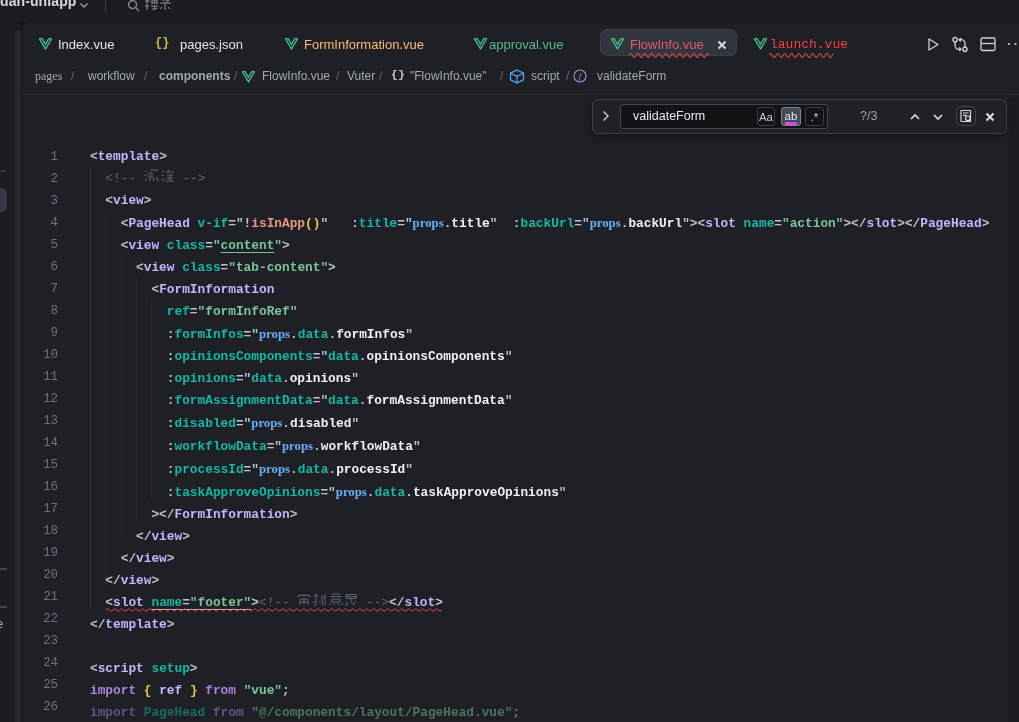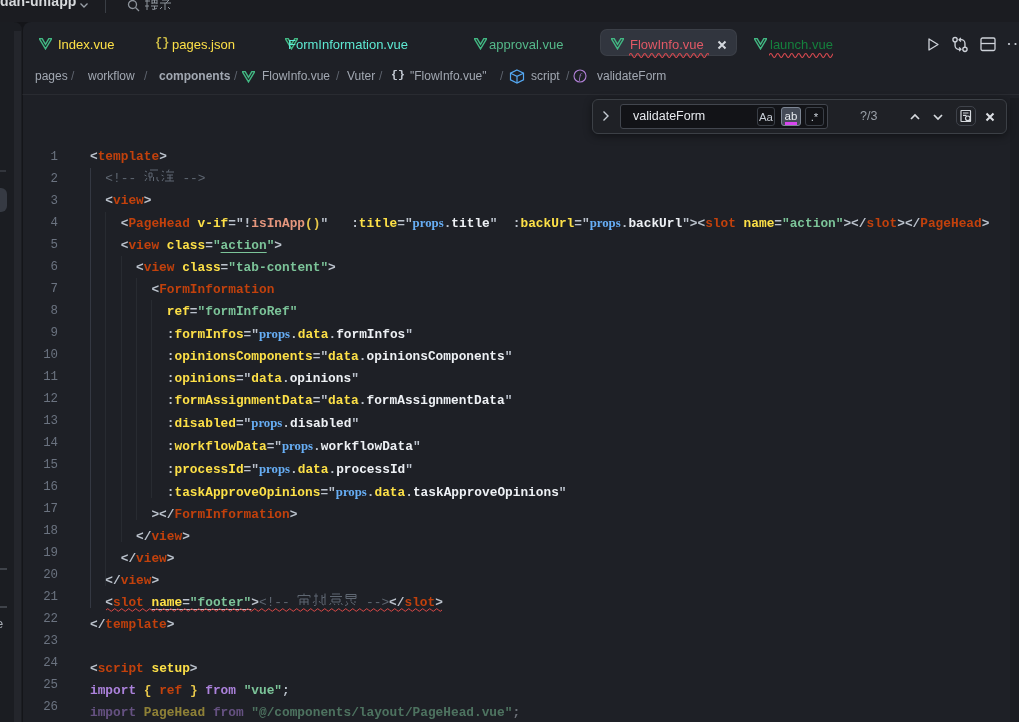--- a/index.html
+++ b/index.html
@@ -5,31 +5,31 @@
   html,body{margin:0;padding:0;}
   body{width:1019px;height:722px;background:#141519;position:relative;overflow:hidden;
        font-family:"Liberation Sans",sans-serif;}
   .abs{position:absolute;}
   
   #titlebar{left:0;top:0;width:1019px;height:22px;background:#1b1c21;}
   #sidebar{left:0;top:22px;width:22px;height:700px;background:#1b1d22;border-top-right-radius:8px;}
   #sidescroll{left:14px;top:0;width:7px;height:700px;background:#24262c;}
   #editor{left:23px;top:22px;width:996px;height:700px;background:#1e2026;border-top-left-radius:8px;}
   
-  .tablabel{font-size:13px;color:#fde047;white-space:nowrap;}
+  .tablabel{font-size:13px;color:#e5e5e5;white-space:nowrap;}
   #pill{left:600px;top:29px;width:137px;height:27px;background:#31353e;border-radius:7px;box-sizing:border-box;border:1px solid rgba(255,255,255,0.05);}
   
   .bc{font-size:12px;color:#a2a8b2;white-space:nowrap;top:68.5px;}
   .bcsep{color:#5e646e;}
   
   #gutter{left:30px;top:146px;width:28px;text-align:right;font:400 12.4px/22px "Liberation Mono",monospace;color:#6b7380;}
   #code{left:90px;top:146px;font:700 12.8px/22px "Liberation Mono",monospace;white-space:pre;color:#bcc3cd;}
-  .t{color:#c2410c;}  
+  .t{color:#c4b5fd;}  
   .p{color:#bcc3cd;}  
-  .a{color:#fde047;text-align:center;}  
+  .a{color:#14b8a6;text-align:center;}  
   .s{color:#7cc499;}  
   .c{color:#5f6772;font-weight:400;}  
   .k{color:#ac82dc;}  
   .b{color:#67aef5;font-family:Liberation Serif, serif;}  
   .y{color:#e8c84a;}  
   .o{color:#e6977e;}  
   .w{color:#eef1f5;}  
   .dim{opacity:0.5;}
   .lnk{text-decoration:underline;text-underline-offset:3px;text-decoration-thickness:1px;}
   .guide{width:1px;background:#282b31;}
@@ -71,45 +71,45 @@
 <div class="abs" style="left:-4px;top:616px;font-size:13px;color:#a8adb5;">e</div>
 
 <div class="abs" id="editor"></div>
 
 <svg class="abs" style="left:39px;top:38px;" width="13" height="12" viewBox="0 0 24 21">
     <path d="M0.5,0.5 L12,19.5 L23.5,0.5 L18.2,0.5 L12,11.2 L5.8,0.5 Z" fill="none" stroke="#42b883" stroke-width="2.6"></path>
   </svg>
 <div class="abs tablabel" style="left:58px;top:37px;">Index.vue</div>
 
 <div class="abs" style="left:155px;top:36px;font:700 12px 'Liberation Mono',monospace;color:#cbba45;">{}</div>
-<div class="abs tablabel" style="left:172px;top:37px;">pages.json</div>
+<div class="abs tablabel" style="left:180px;top:37px;">pages.json</div>
 
 <svg class="abs" style="left:285px;top:38px;" width="13" height="12" viewBox="0 0 24 21">
     <path d="M0.5,0.5 L12,19.5 L23.5,0.5 L18.2,0.5 L12,11.2 L5.8,0.5 Z" fill="none" stroke="#42b883" stroke-width="2.6"></path>
   </svg>
-<div class="abs tablabel" style="left:288px;top:37px;color:#5eead4;">FormInformation.vue</div>
+<div class="abs tablabel" style="left:304px;top:37px;color:#fdba74;">FormInformation.vue</div>
 
 <svg class="abs" style="left:474px;top:38px;" width="13" height="12" viewBox="0 0 24 21">
     <path d="M0.5,0.5 L12,19.5 L23.5,0.5 L18.2,0.5 L12,11.2 L5.8,0.5 Z" fill="none" stroke="#42b883" stroke-width="2.6"></path>
   </svg>
 <div class="abs tablabel" style="left:489px;top:37px;color:#55b98a;">approval.vue</div>
 
 <div class="abs" id="pill"></div>
 <svg class="abs" style="left:611px;top:38px;" width="13" height="12" viewBox="0 0 24 21">
     <path d="M0.5,0.5 L12,19.5 L23.5,0.5 L18.2,0.5 L12,11.2 L5.8,0.5 Z" fill="none" stroke="#42b883" stroke-width="2.6"></path>
   </svg>
 <div class="abs tablabel" style="left:630px;top:37px;color:#e25966;">FlowInfo.vue</div>
 <svg class="abs" style="left:717px;top:40px;" width="10" height="10">
     <path d="M1.5,1.5 L8.5,8.5 M8.5,1.5 L1.5,8.5" stroke="#d4d8de" stroke-width="2"></path>
   </svg>
 
 <svg class="abs" style="left:754px;top:38px;" width="13" height="12" viewBox="0 0 24 21">
     <path d="M0.5,0.5 L12,19.5 L23.5,0.5 L18.2,0.5 L12,11.2 L5.8,0.5 Z" fill="none" stroke="#42b883" stroke-width="2.6"></path>
   </svg>
-<div class="abs tablabel" style="left:770px;top:37px;color:#15803d;">launch.vue</div>
+<div class="abs tablabel" style="left:770px;top:37px;color:#ef4444;font-family:Liberation Mono, monospace;">launch.vue</div>
 
 <svg class="abs" style="left:629px;top:51px;" width="80" height="7" viewBox="0 0 80 7">
     <path d="M0,4.5 q1.75,-4 3.5,0 t3.5,0 q1.75,-4 3.5,0 t3.5,0 q1.75,-4 3.5,0 t3.5,0 q1.75,-4 3.5,0 t3.5,0 q1.75,-4 3.5,0 t3.5,0 q1.75,-4 3.5,0 t3.5,0 q1.75,-4 3.5,0 t3.5,0 q1.75,-4 3.5,0 t3.5,0 q1.75,-4 3.5,0 t3.5,0 q1.75,-4 3.5,0 t3.5,0 q1.75,-4 3.5,0 t3.5,0 q1.75,-4 3.5,0 t3.5,0" stroke="#d4494f" stroke-width="1.1" fill="none"></path>
   </svg>
 <svg class="abs" style="left:769px;top:51px;" width="64" height="7" viewBox="0 0 64 7">
     <path d="M0,4.5 q1.75,-4 3.5,0 t3.5,0 q1.75,-4 3.5,0 t3.5,0 q1.75,-4 3.5,0 t3.5,0 q1.75,-4 3.5,0 t3.5,0 q1.75,-4 3.5,0 t3.5,0 q1.75,-4 3.5,0 t3.5,0 q1.75,-4 3.5,0 t3.5,0 q1.75,-4 3.5,0 t3.5,0 q1.75,-4 3.5,0 t3.5,0 q1.75,-4 3.5,0 t3.5,0" stroke="#d4494f" stroke-width="1.1" fill="none"></path>
   </svg>
 
 <svg class="abs" style="left:926px;top:37px;" width="14" height="15">
     <path d="M3,2 L12,7.5 L3,13 Z" stroke="#ced2d9" stroke-width="1.3" fill="none" stroke-linejoin="round"></path>
@@ -126,21 +126,21 @@
 </svg>
 <svg class="abs" style="left:980px;top:37px;" width="17" height="15">
     <rect x="1" y="1" width="14" height="12.5" rx="1.5" stroke="#ced2d9" stroke-width="1.3" fill="none"></rect>
     <line x1="1" y1="6.5" x2="15" y2="6.5" stroke="#ced2d9" stroke-width="1.3"></line>
   </svg>
 <svg class="abs" style="left:1007px;top:42px;" width="12" height="4">
     <circle cx="2" cy="2" r="1.1" fill="#ced2d9"></circle>
     <circle cx="8.5" cy="2" r="1.1" fill="#ced2d9"></circle>
   </svg>
 
-<div class="abs bc" style="left:35px;">pages</div>
+<div class="abs bc" style="left:35px;font-family:Liberation Serif, serif;">pages</div>
 <div class="abs bc bcsep" style="left:71px;">/</div>
 <div class="abs bc" style="left:88px;">workflow</div>
 <div class="abs bc bcsep" style="left:144px;">/</div>
 <div class="abs bc" style="left:159px;font-weight:bold;">components</div>
 <div class="abs bc bcsep" style="left:234px;">/</div>
 <svg class="abs" style="left:242px;top:71px;" width="13" height="12" viewBox="0 0 24 21">
     <path d="M0.5,0.5 L12,19.5 L23.5,0.5 L18.2,0.5 L12,11.2 L5.8,0.5 Z" fill="none" stroke="#42b883" stroke-width="2.6"></path>
   </svg>
 <div class="abs bc" style="left:262px;">FlowInfo.vue</div>
 <div class="abs bc bcsep" style="left:336px;">/</div>
@@ -177,21 +177,21 @@
 
 <div class="abs" id="code"><span class="p">&lt;</span><span class="t">template</span><span class="p">&gt;</span>
   <span class="c">&lt;!-- <svg style="display:inline-block" width="31" height="13" viewBox="0 0 31 13">
         <g stroke="#5f6772" stroke-width="1" fill="none">
           <path d="M1,2 l2,1 M0.5,6 l2,1 M3,9 l-2,3 M6,1 h8 M5,4 h3 v4 h-3 z M6,12 v-4 M9.5,8 v4 M13,8 v2 q0,2 2,2"></path>
           <path d="M18,2 l2,1 M17.5,6 l2,1 M20,9 l-2,3 M22,3 h8 M25,0.5 l-1,2.5 M23,6 h6 M23,9 h6 M26,6 v6 M21,12 h9"></path>
         </g>
       </svg> --&gt;</span>
   <span class="p">&lt;</span><span class="t">view</span><span class="p">&gt;</span>
     <span class="p">&lt;</span><span class="t">PageHead</span> <span class="a">v-if</span><span class="p">="!</span><span class="o">isInApp</span><span class="y">()</span><span class="p">"</span>   <span class="p">:</span><span class="a">title</span><span class="p">="</span><span class="b">props</span><span class="p">.</span><span class="w">title</span><span class="p">"</span>  <span class="p">:</span><span class="a">backUrl</span><span class="p">="</span><span class="b">props</span><span class="p">.</span><span class="w">backUrl</span><span class="p">"&gt;&lt;</span><span class="t">slot</span> <span class="a">name</span><span class="p">=</span><span class="s">"action"</span><span class="p">&gt;&lt;/</span><span class="t">slot</span><span class="p">&gt;&lt;/</span><span class="t">PageHead</span><span class="p">&gt;</span>
-    <span class="p">&lt;</span><span class="t">view</span> <span class="a">class</span><span class="p">=</span><span class="s">"<span class="lnk">action</span>"</span><span class="p">&gt;</span>
+    <span class="p">&lt;</span><span class="t">view</span> <span class="a">class</span><span class="p">=</span><span class="s">"<span class="lnk">content</span>"</span><span class="p">&gt;</span>
       <span class="p">&lt;</span><span class="t">view</span> <span class="a">class</span><span class="p">=</span><span class="s">"tab-content"</span><span class="p">&gt;</span>
         <span class="p">&lt;</span><span class="t">FormInformation</span>
           <span class="a">ref</span><span class="p">=</span><span class="s">"formInfoRef"</span>
           <span class="p">:</span><span class="a">formInfos</span><span class="p">="</span><span class="b">props</span><span class="p">.</span><span class="a">data</span><span class="p">.</span><span class="w">formInfos</span><span class="p">"</span>
           <span class="p">:</span><span class="a">opinionsComponents</span><span class="p">="</span><span class="a">data</span><span class="p">.</span><span class="w">opinionsComponents</span><span class="p">"</span>
           <span class="p">:</span><span class="a">opinions</span><span class="p">="</span><span class="a">data</span><span class="p">.</span><span class="w">opinions</span><span class="p">"</span>
           <span class="p">:</span><span class="a">formAssignmentData</span><span class="p">="</span><span class="a">data</span><span class="p">.</span><span class="w">formAssignmentData</span><span class="p">"</span>
           <span class="p">:</span><span class="a">disabled</span><span class="p">="</span><span class="b">props</span><span class="p">.</span><span class="w">disabled</span><span class="p">"</span>
           <span class="p">:</span><span class="a">workflowData</span><span class="p">="</span><span class="b">props</span><span class="p">.</span><span class="w">workflowData</span><span class="p">"</span>
           <span class="p">:</span><span class="a">processId</span><span class="p">="</span><span class="b">props</span><span class="p">.</span><span class="a">data</span><span class="p">.</span><span class="w">processId</span><span class="p">"</span>

